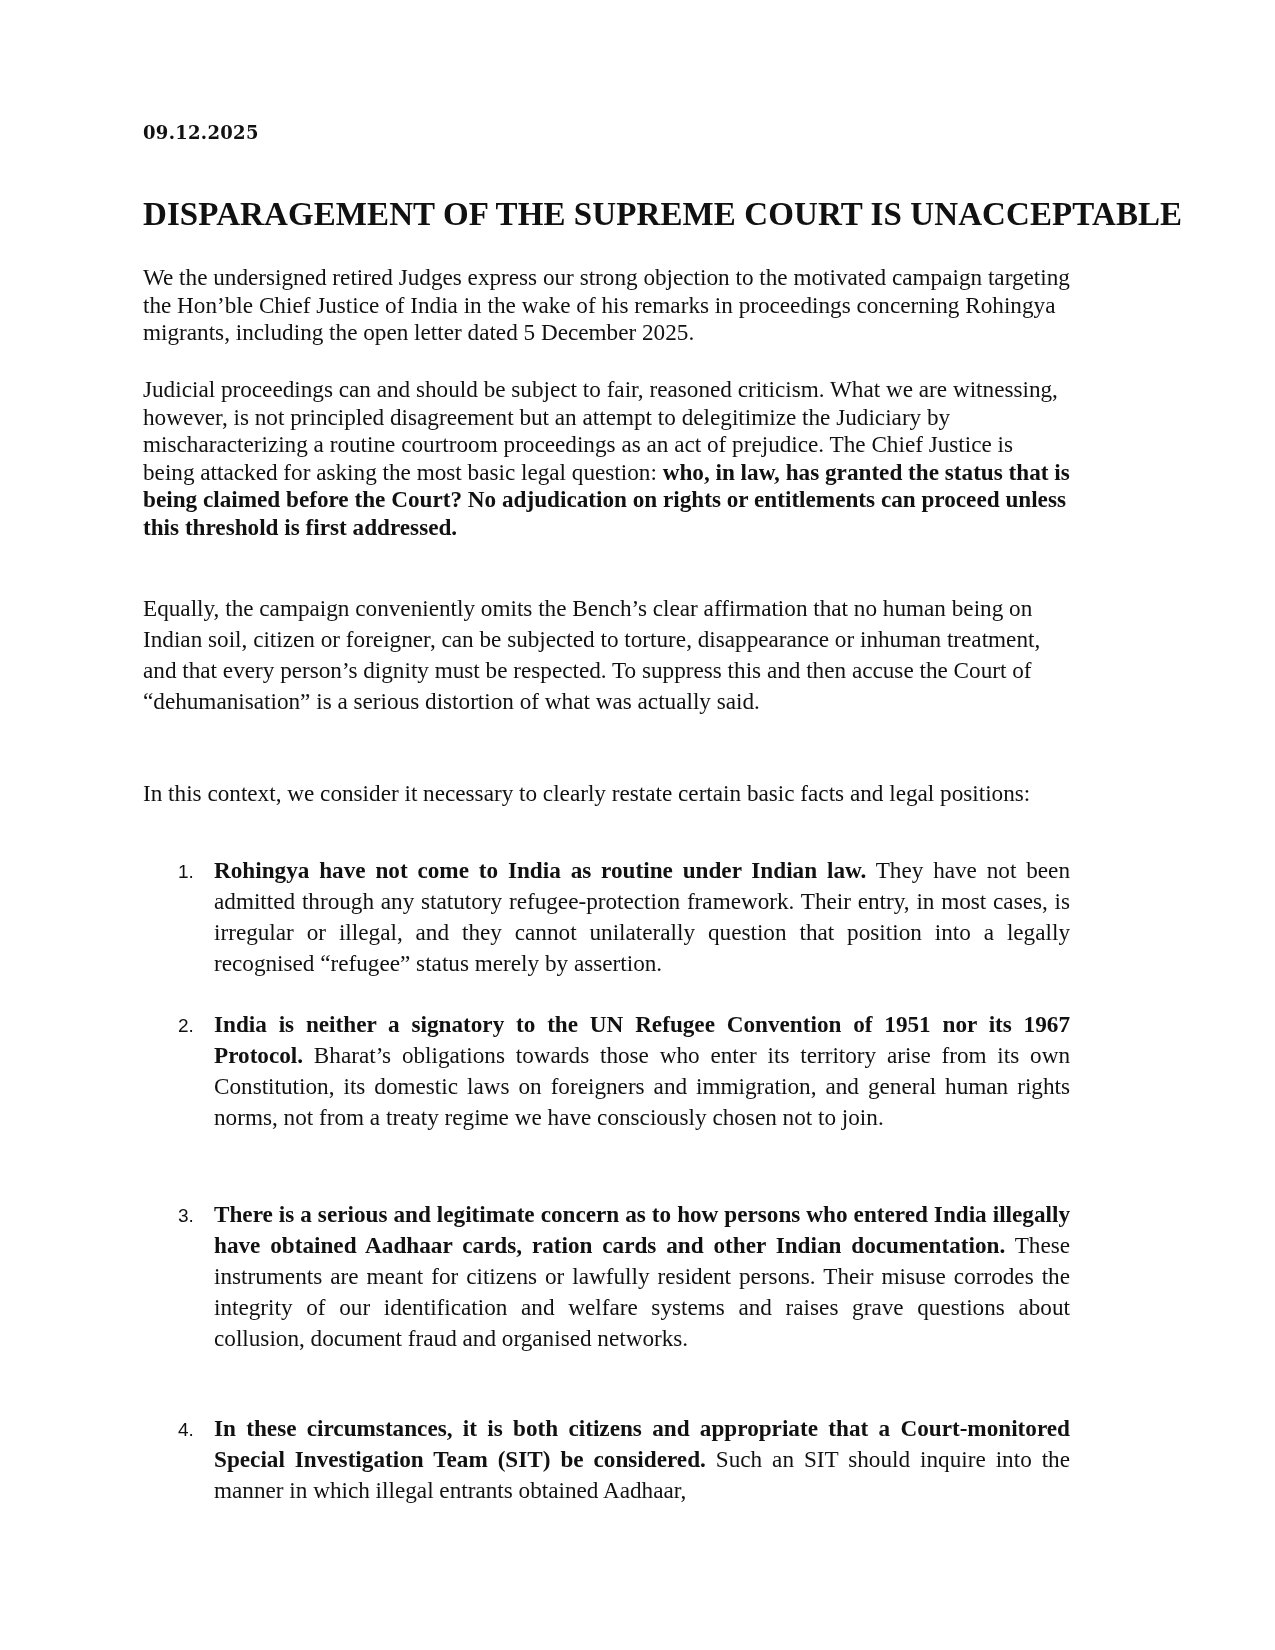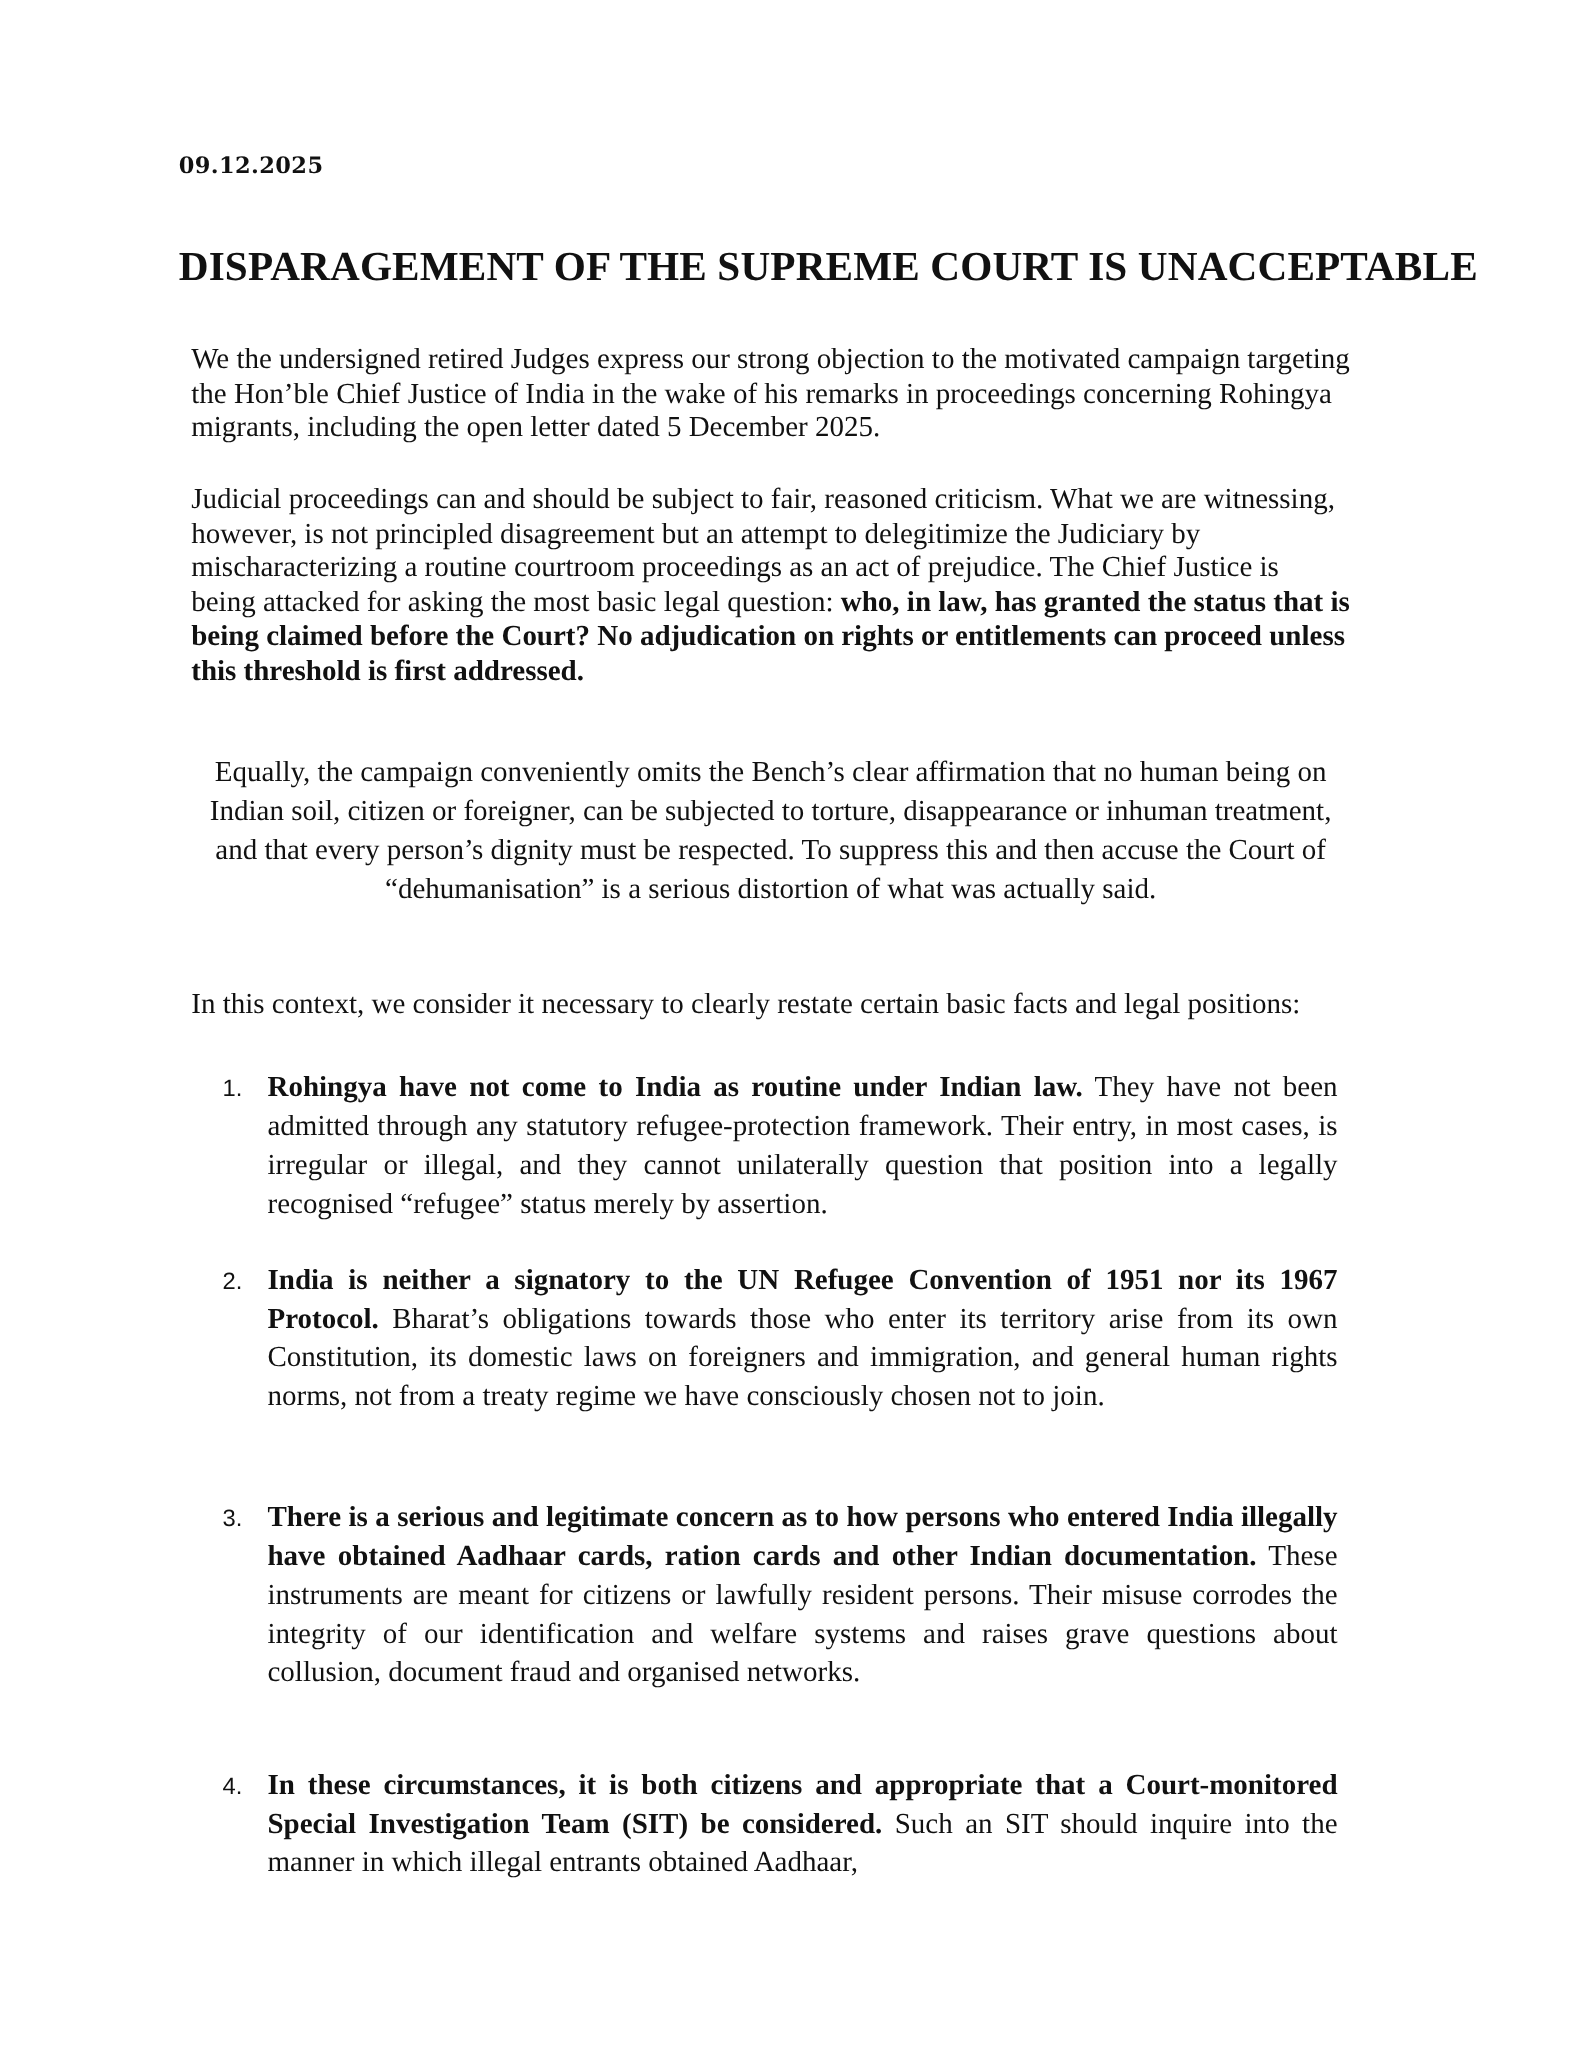--- a/index.html
+++ b/index.html
@@ -34,25 +34,25 @@
       font-size: 33px;
       white-space: nowrap;
       letter-spacing: 0.1px;
     }
     .para {
       position: absolute;
       left: 0;
       width: 927px;
       font-family: "Liberation Serif", serif;
       font-size: 23.2px;
-      margin: 10px;
+      margin: 0;
     }
     .p1 { top: 264px; line-height: 27.5px; }
     .p2 { top: 376px; line-height: 27.5px; }
-    .p3 { top: 593px; line-height: 31px; text-align: center; }
+    .p3 { top: 593px; line-height: 31px; }
     .p4 { top: 779px; line-height: 28px; text-align: justify; }
     .para b, .item b { font-weight: bold; }
     .list {
       position: absolute;
       left: 0;
       width: 927px;
       margin: 0;
       padding: 0;
       list-style: none;
     }

